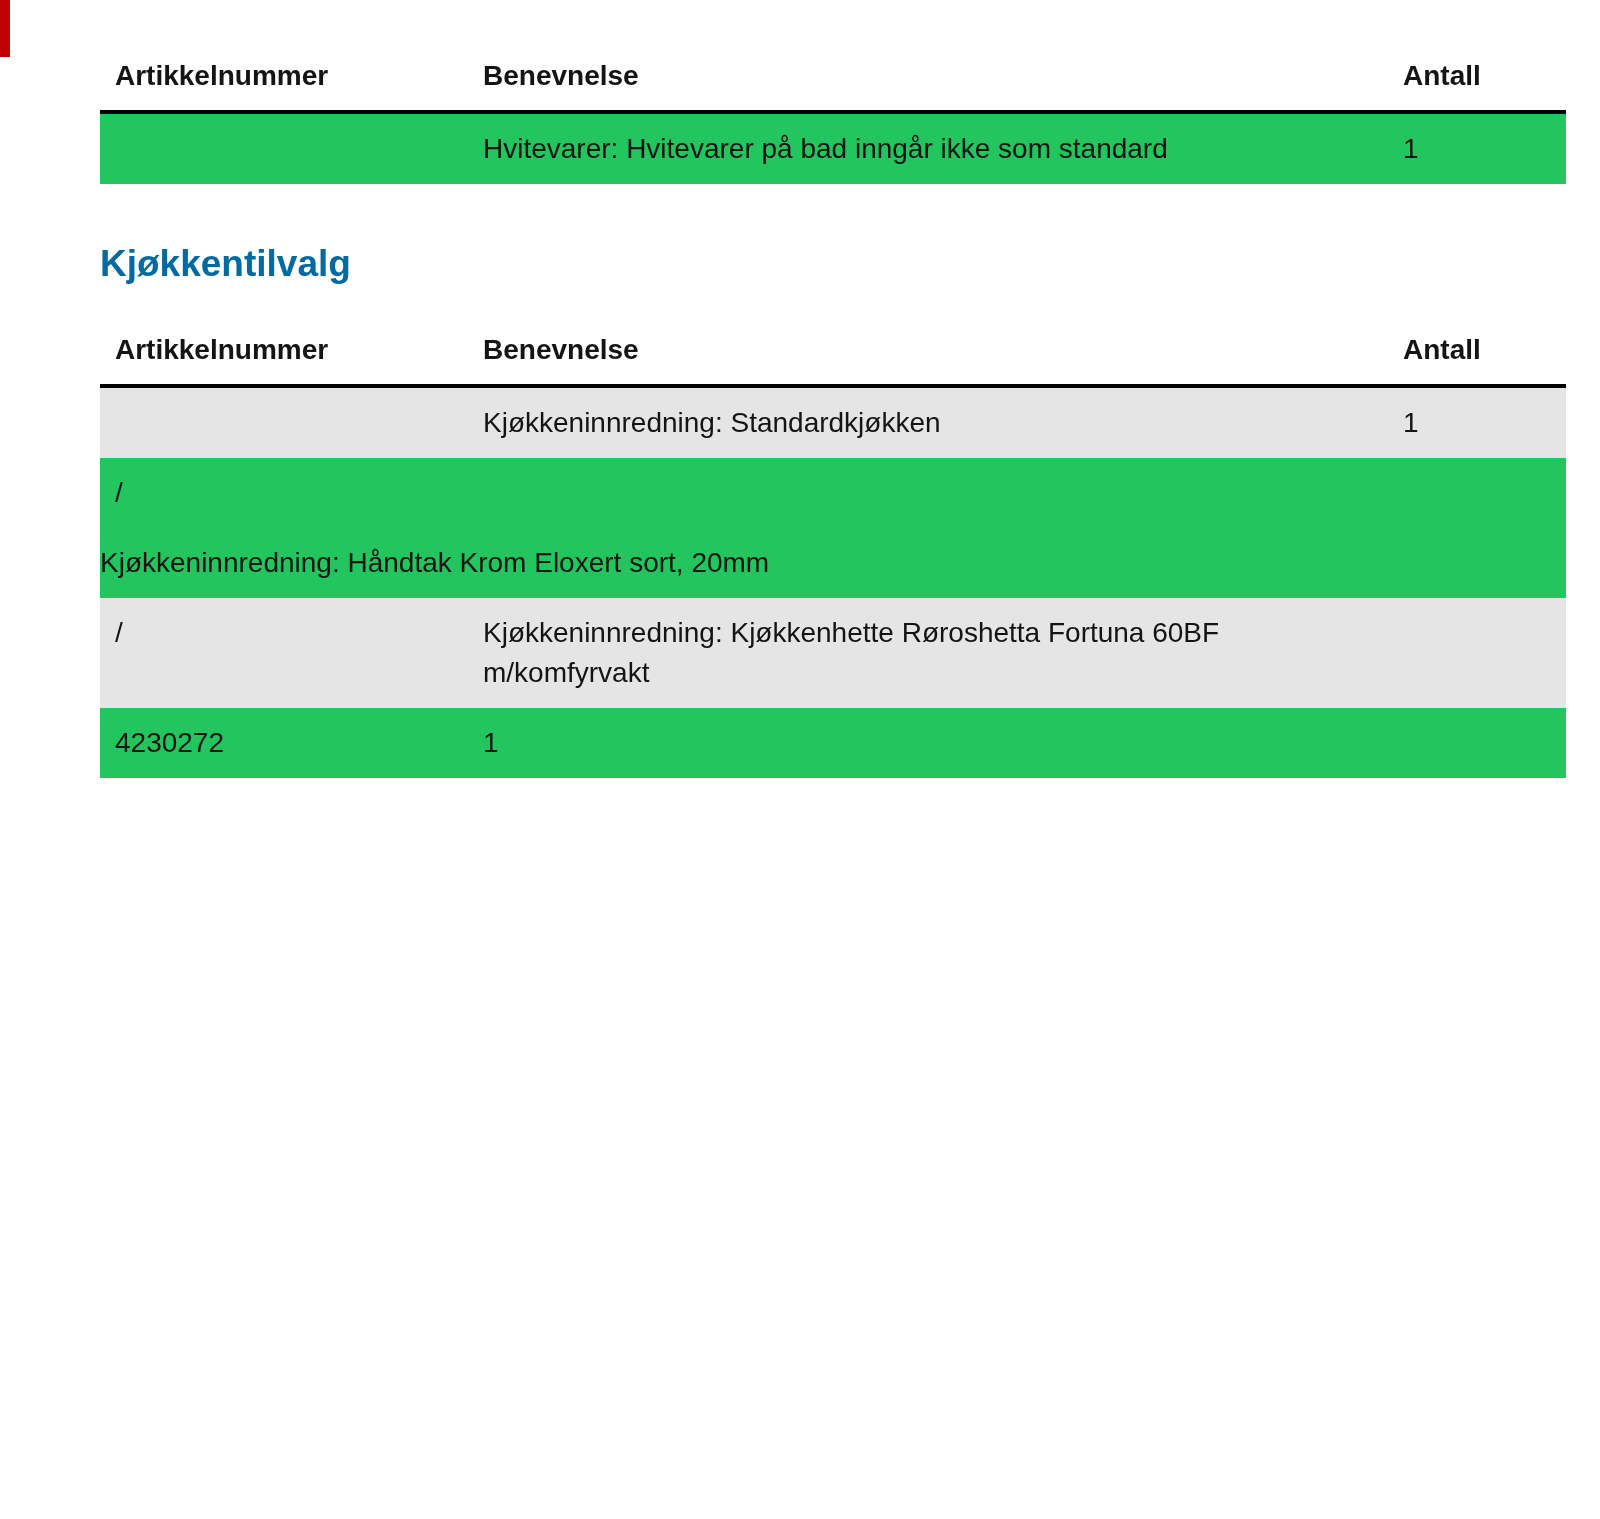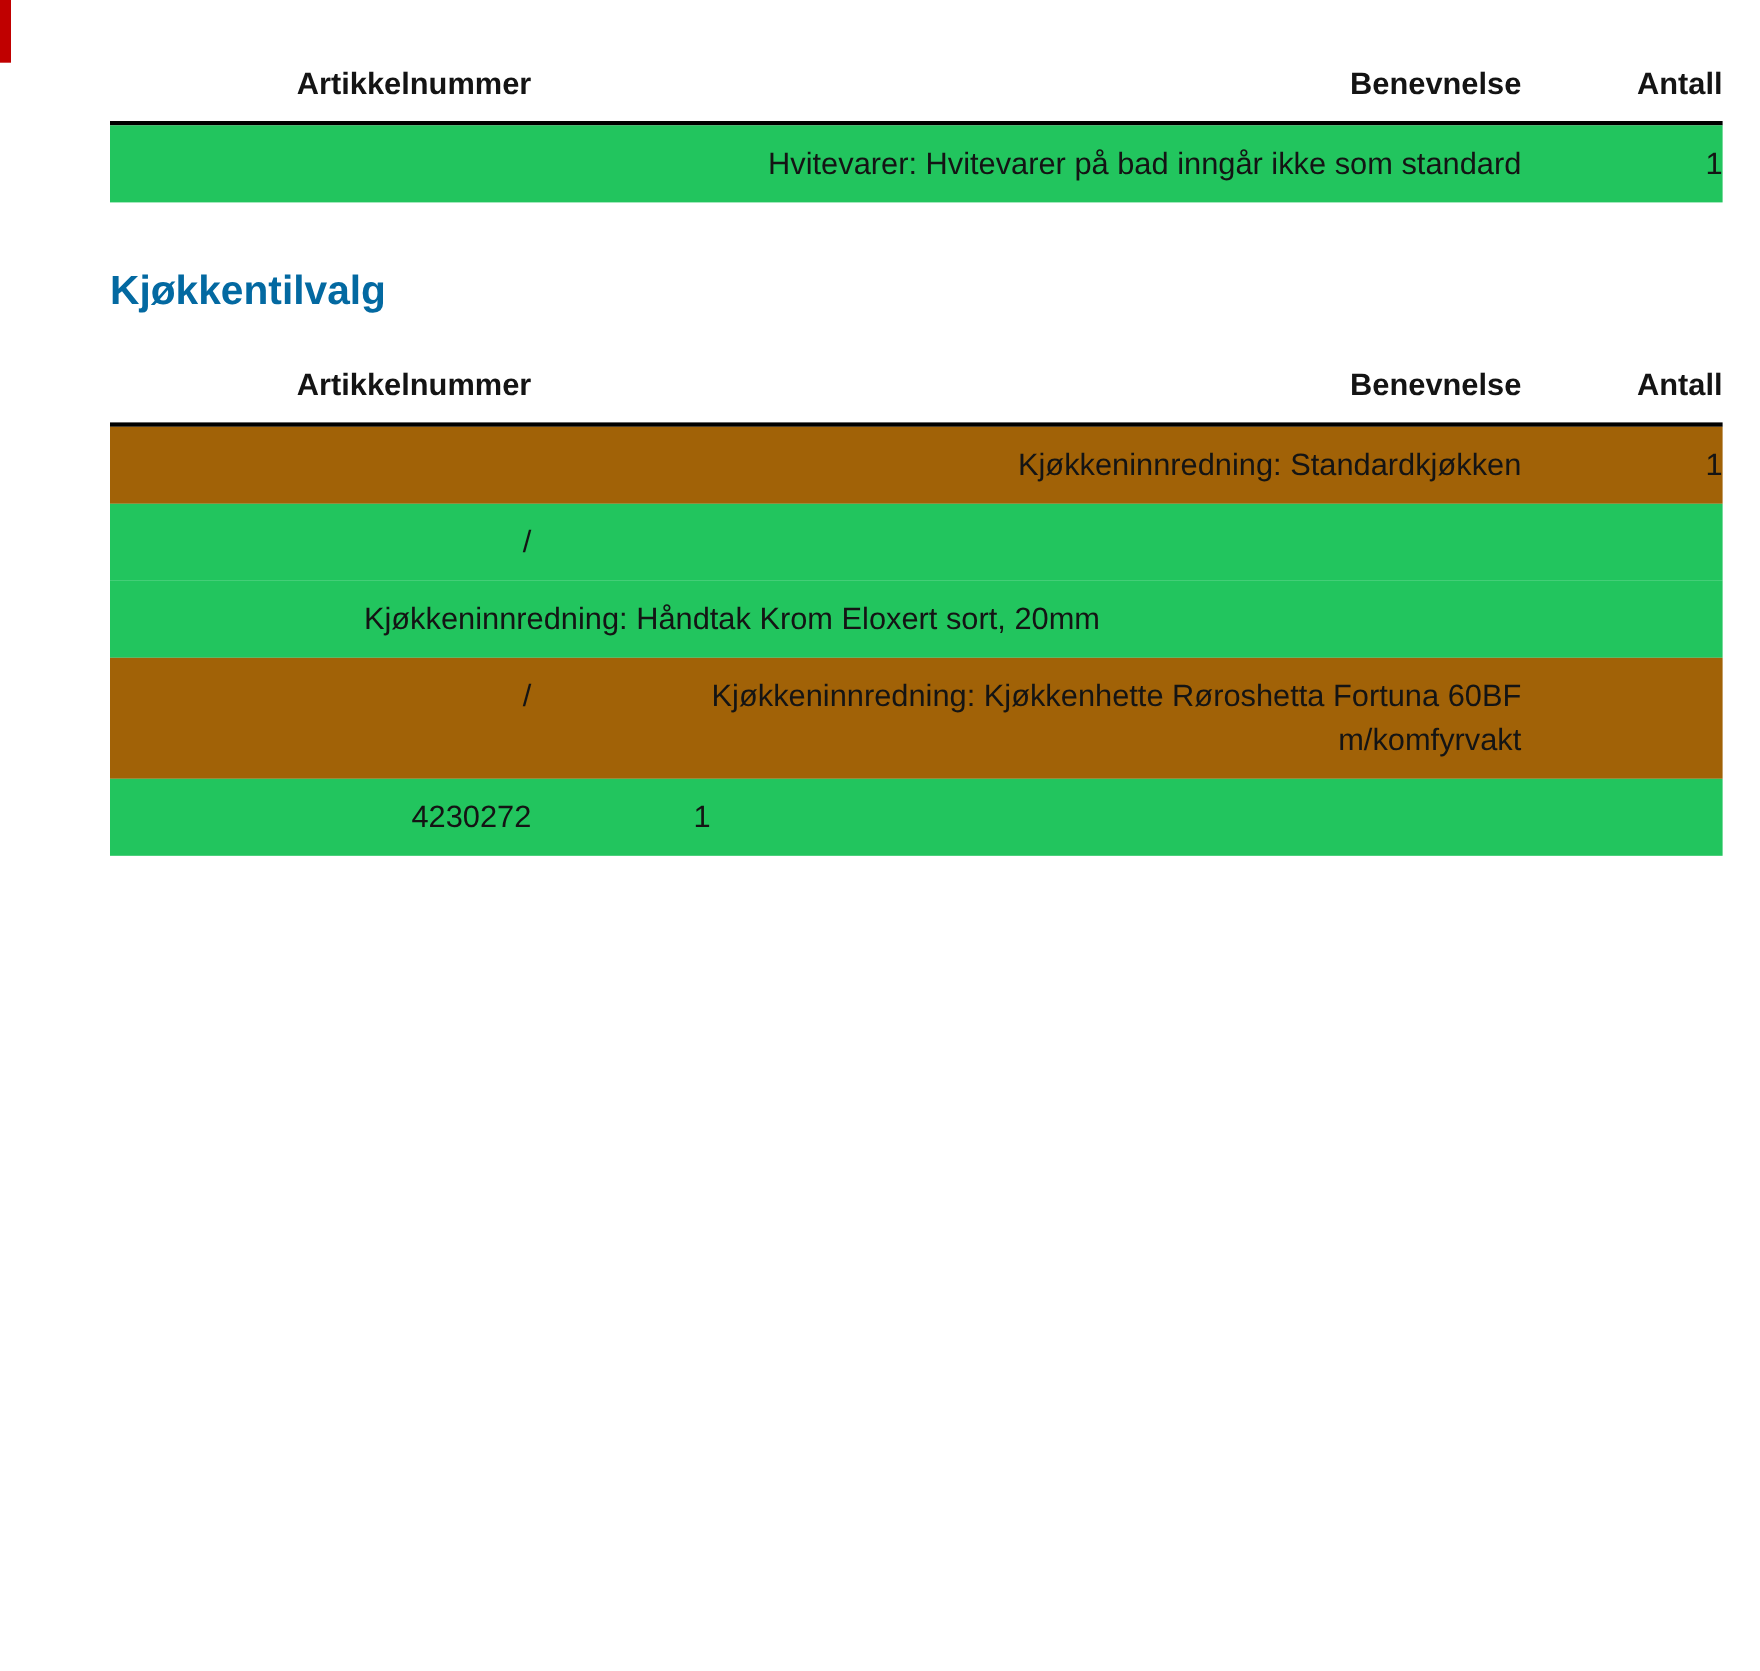--- a/index.html
+++ b/index.html
@@ -42,26 +42,26 @@
     font-size: 28px;
     line-height: 40px;
     padding: 0 0 14px 0;
     border-bottom: 4px solid #000000;
   }
   .row {
     display: flex;
     font-size: 28px;
     line-height: 40px;
     padding: 15px 0;
-    background: #a16207;
+    background: #e5e5e5;
   }
   .row.shaded {
     background: #22c55e;
   }
-  .col { flex: 0 0 auto; text-align: right; }
+  .col { flex: 0 0 auto; }
   .c1 { width: 383px; padding-left: 15px; }
   .c2 { width: 920px; padding-right: 20px; }
   .c3 { width: 163px; }
   .section-heading {
     font-size: 37px;
     line-height: 44px;
     font-weight: bold;
     color: #0369a1;
     margin: 58px 0 44px 0;
   }

